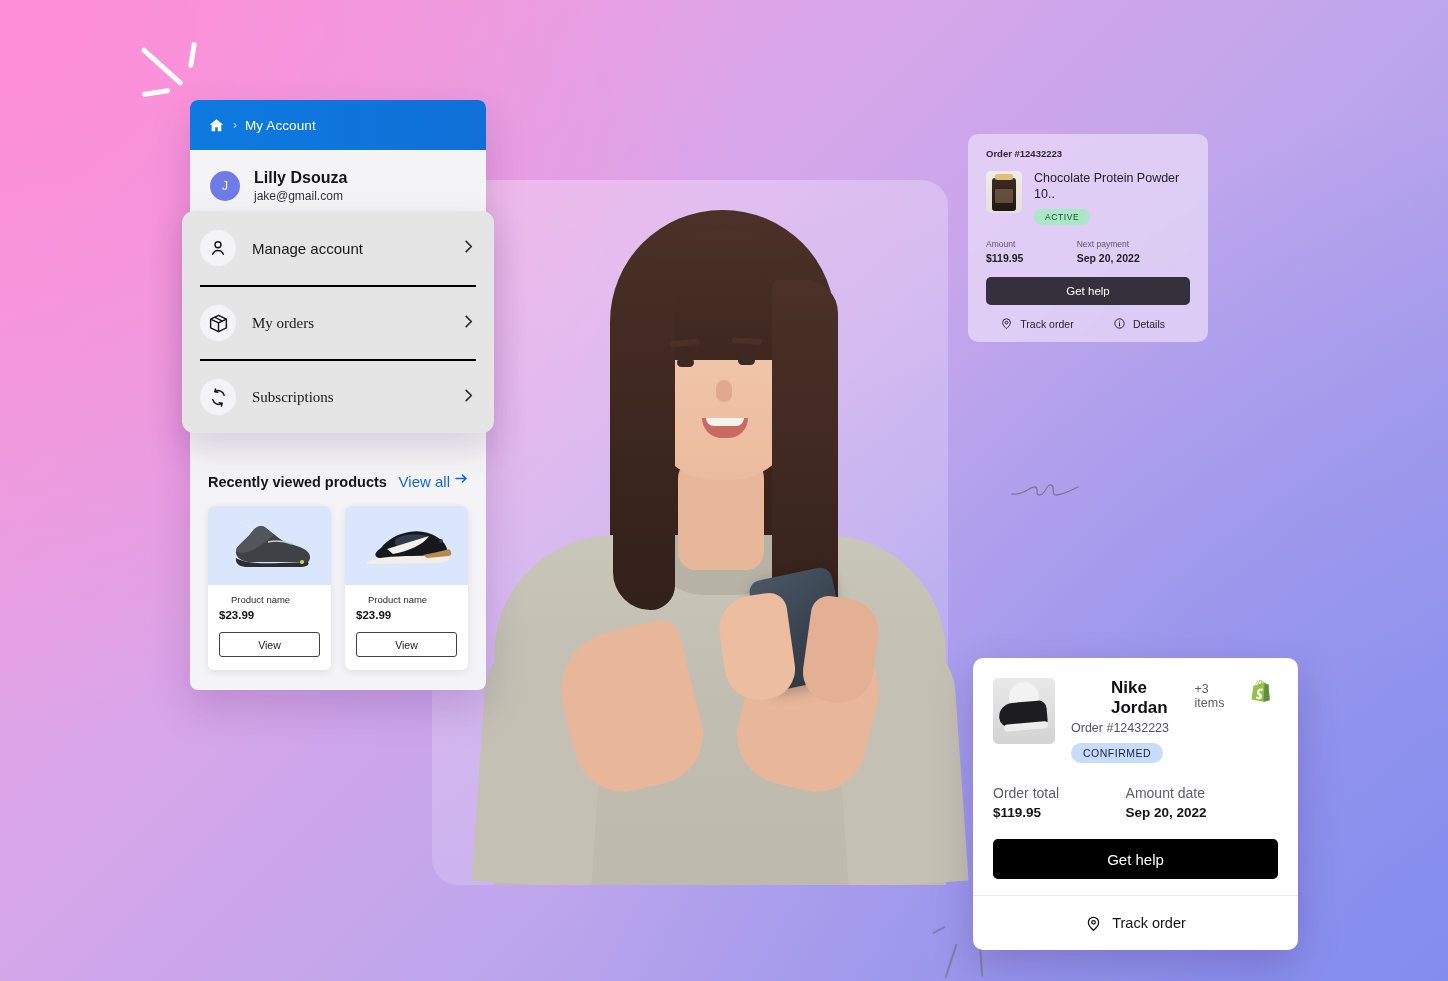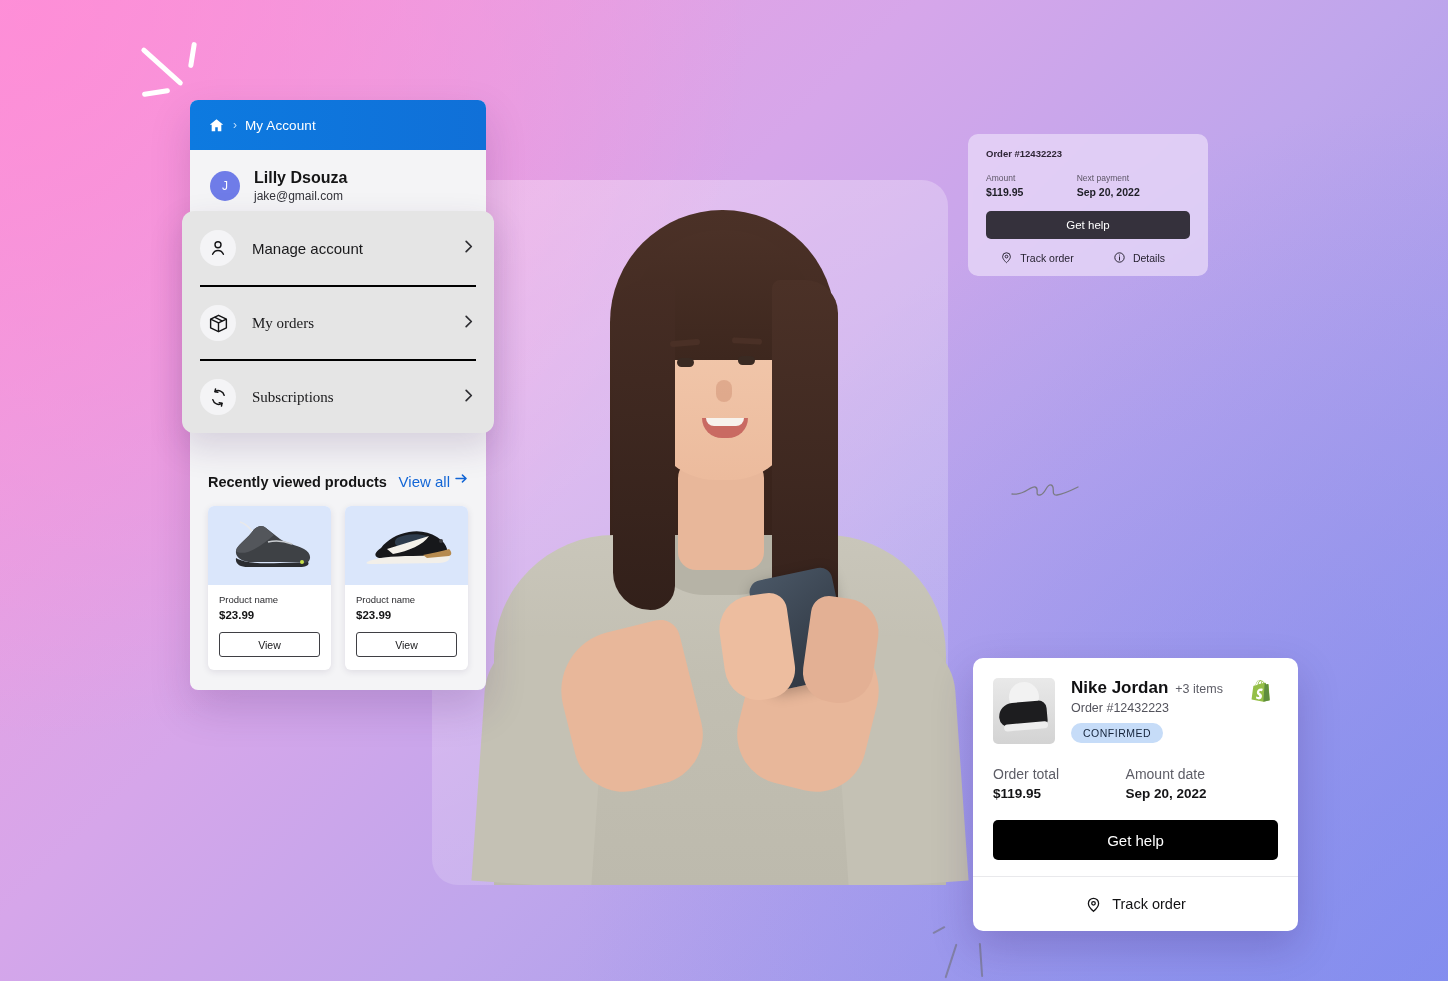--- a/index.html
+++ b/index.html
@@ -132,21 +132,21 @@
   .prod-card {
     flex: 1; background: #fff; border-radius: 6px; overflow: hidden;
     box-shadow: 0 2px 7px rgba(40,20,70,.10);
   }
   .prod-img {
     height: 79px; background: #dae6fb;
     display: flex; align-items: center; justify-content: center; position: relative;
   }
   .shoeA, .shoeB { position: relative; }
   .prod-body { padding: 9px 11px 13px; }
-  .prod-name { font-size: 9.5px; color: #2a2a2e; }
+  .prod-name { font-size: 9.5px; color: #2a2a2e; margin-left: 12px; }
   .prod-price { font-size: 11.5px; font-weight: bold; color: #151516; margin-top: 4px; }
   .prod-btn {
     margin-top: 11px; height: 25px; border: 1px solid #3f3f44; border-radius: 3px;
     background: #fff; font-size: 10.5px; color: #18181a; width: 100%;
     font-family: inherit; cursor: pointer;
   }
 
   
   .sub-card {
     position: absolute; left: 968px; top: 134px; width: 240px;
@@ -198,21 +198,21 @@
     background: linear-gradient(180deg,#e9e9e9,#d3d3d3); position: relative;
   }
   .oc-thumb .ball { position:absolute; left:16px; top:4px; width:30px; height:30px;
     background:#f2f2f2; border-radius:50%; }
   .oc-thumb .shoe { position:absolute; left:6px; top:24px; width:48px; height:24px;
     background:#1d1d1f; border-radius:14px 8px 4px 10px; transform: rotate(-5deg); }
   .oc-thumb .shoe::after { content:""; position:absolute; left:4px; bottom:-4px; width:44px; height:7px;
     background:#ededed; border-radius: 6px; }
   .oc-titlewrap { flex: 1; }
   .oc-title-row { display: flex; align-items: baseline; gap: 7px; }
-  .oc-title { font-size: 17px; font-weight: bold; color: #111113; }
+  .oc-title { font-size: 17px; font-weight: bold; color: #111113; margin-left: 40px; }
   .oc-items { font-size: 12.5px; color: #5d5d66; }
   .oc-order { font-size: 12.5px; color: #53535c; margin-top: 3px; }
   .badge-confirmed {
     display: inline-block; margin-top: 8px; background: #c6dcf8; color: #14233a;
     font-size: 10.5px; letter-spacing: .5px; padding: 4px 12px; border-radius: 11px;
   }
   .shopify-logo { flex: 0 0 auto; margin-top: 2px; }
   .oc-meta { display: flex; margin-top: 22px; }
   .oc-col { flex: 1; }
   .oc-col.right { flex: 1.15; }
@@ -400,20 +400,29 @@
             <path d="M5.5 2.5 11 8l-5.5 5.5"></path>
           </svg>
       </span>
     </div>
   </div>
 </div>
 
 <div class="sub-card">
   <div class="sub-order">Order #12432223</div>
 
+  <div class="sub-top">
+    <div class="sub-thumb">
+      <span class="tub"></span>
+    </div>
+    <div style="flex:1;">
+      <div class="sub-title">Chocolate Protein Powder 10..</div>
+      <span class="badge-active">ACTIVE</span>
+    </div>
+  </div>
 
   <div class="sub-meta">
     <div class="sub-col">
       <div class="meta-k">Amount</div>
       <div class="meta-v">$119.95</div>
     </div>
     <div class="sub-col right">
       <div class="meta-k">Next payment</div>
       <div class="meta-v">Sep 20, 2022</div>
     </div>

